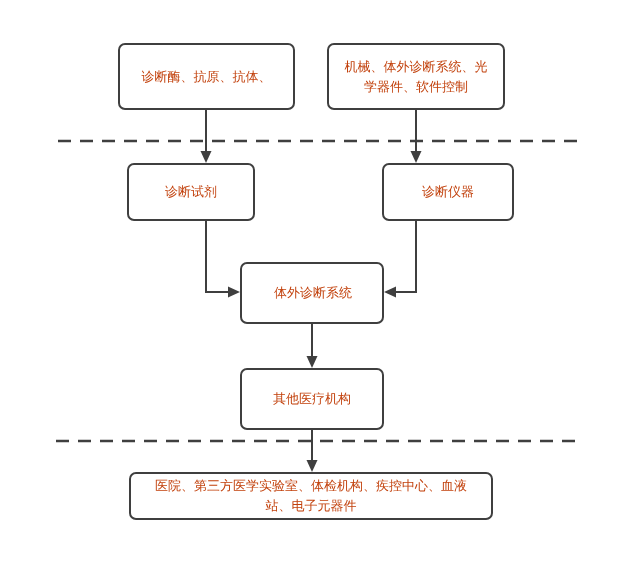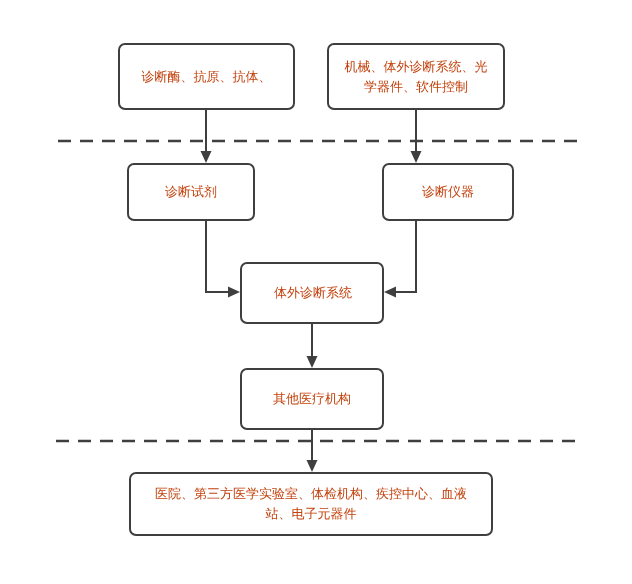--- a/index.html
+++ b/index.html
@@ -94,18 +94,18 @@
   </div>
 
   <div class="node" style="left:240px; top:262px; width:144px; height:62px;padding-left:8px;">
     <span>体外诊断系统</span>
   </div>
 
   <div class="node" style="left:240px; top:368px; width:144px; height:62px;">
     <span>其他医疗机构</span>
   </div>
 
-  <div class="node" style="left:129px; top:472px; width:364px; height:64px;">
+  <div class="node" style="left:129px; top:472px; width:364px; height:48px;">
     <span>医院、第三方医学实验室、体检机构、疾控中心、血液</span>
     <span>站、电子元器件</span>
   </div>
 
 </div>
 
 </body></html>

